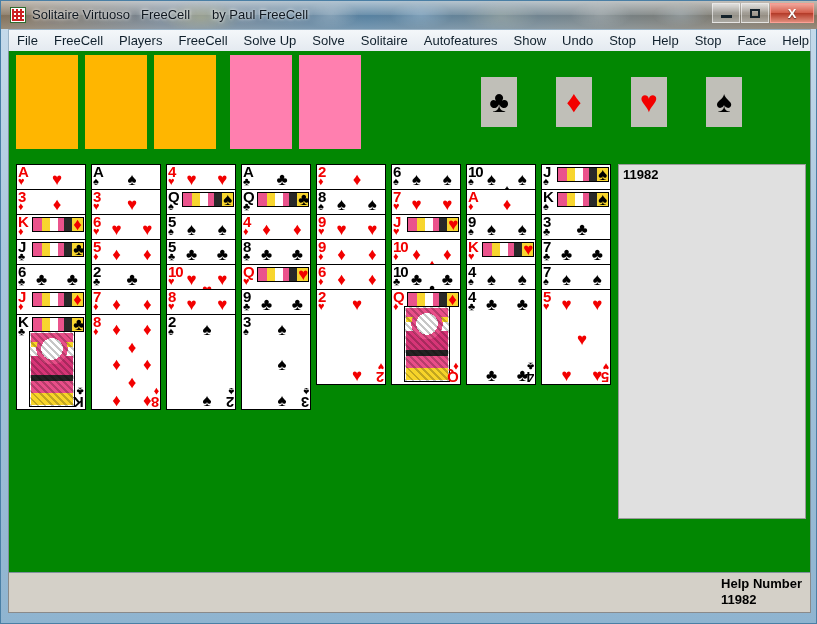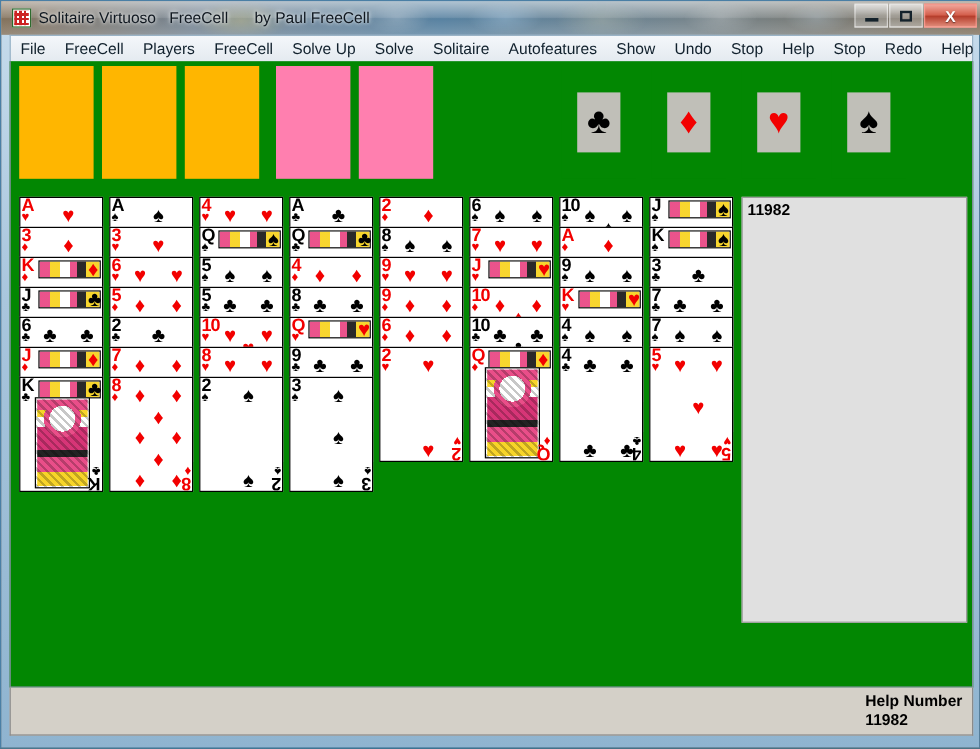--- a/index.html
+++ b/index.html
@@ -240,21 +240,21 @@
         <div class="menu-item">FreeCell</div>
         <div class="menu-item">Solve Up</div>
         <div class="menu-item">Solve</div>
         <div class="menu-item">Solitaire</div>
         <div class="menu-item">Autofeatures</div>
         <div class="menu-item">Show</div>
         <div class="menu-item">Undo</div>
         <div class="menu-item">Stop</div>
         <div class="menu-item">Help</div>
         <div class="menu-item">Stop</div>
-        <div class="menu-item">Redo</div>
+        <div class="menu-item">Face</div>
         <div class="menu-item">Help</div>
       </div>
 
     <div class="client">
       <div id="freecells">
           <div class="freecell gold" style="left: 7px; top: 4px;"></div>
           <div class="freecell gold" style="left: 76px; top: 4px;"></div>
           <div class="freecell gold" style="left: 145px; top: 4px;"></div>
           <div class="freecell pink" style="left: 221px; top: 4px;"></div>
           <div class="freecell pink" style="left: 290px; top: 4px;"></div>

